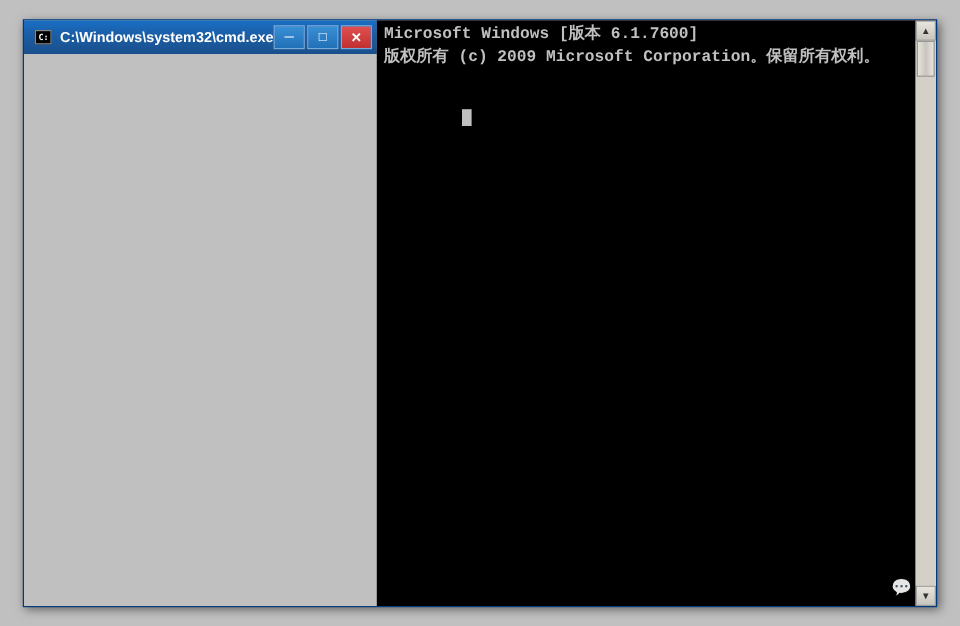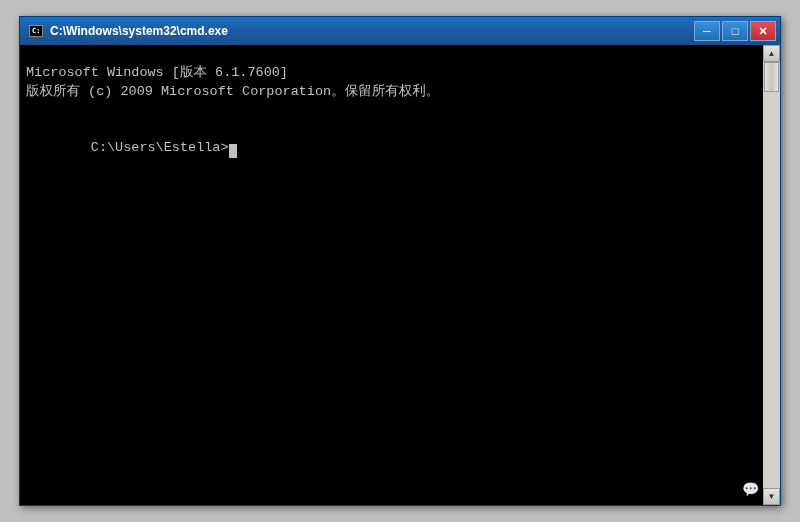--- a/index.html
+++ b/index.html
@@ -16,21 +16,20 @@
       align-items: center;
       justify-content: center;
       font-family: Arial, sans-serif;
       overflow: hidden;
     }
 
     .window {
       width: 762px;
       height: 490px;
       display: flex;
-      flex-direction: column;
       border: 1px solid #003a7a;
       box-shadow: 2px 2px 8px rgba(0,0,0,0.5);
     }
 
     .title-bar {
       background: linear-gradient(to bottom, #1a6fc4 0%, #1a5fa8 40%, #1a4f8c 100%);
       height: 28px;
       display: flex;
       align-items: center;
       justify-content: space-between;
@@ -106,38 +105,39 @@
     .cmd-body {
       flex: 1;
       background: #000;
       display: flex;
       position: relative;
       overflow: hidden;
     }
 
     .cmd-content {
       flex: 1;
-      padding: 19px 6px;
+      padding: 4px 6px;
       overflow: hidden;
+      font-weight: bold;
     }
 
     .cmd-text {
       color: #c0c0c0;
       font-family: 'Lucida Console', 'Courier New', monospace;
       font-size: 13.5px;
       line-height: 1.4;
       white-space: pre;
     }
 
     .cmd-text.line1 {
       margin-bottom: 0;
     }
 
     .cmd-text.line2 {
-      margin-bottom: 18px;
+      margin-bottom: 8px;
     }
 
     .cursor {
       display: inline-block;
       width: 8px;
       height: 14px;
       background: #c0c0c0;
       vertical-align: bottom;
       animation: blink 1s step-end infinite;
     }
@@ -221,21 +221,21 @@
       <div class="title-btn">□</div>
       <div class="title-btn close">✕</div>
     </div>
   </div>
 
   <div class="cmd-body">
     <div class="cmd-content">
       <div class="cmd-text line1">Microsoft Windows [版本 6.1.7600]</div>
       <div class="cmd-text line2">版权所有 (c) 2009 Microsoft Corporation。保留所有权利。</div>
       <div class="cmd-text">
-        <span>C:\Users\Estella&gt;</span><span class="cursor"></span>
+        <span class="cursor"></span>
       </div>
     </div>
     <div class="scrollbar">
       <div class="scroll-btn">▲</div>
       <div class="scroll-track">
         <div class="scroll-thumb"></div>
       </div>
       <div class="scroll-btn">▼</div>
     </div>
 

